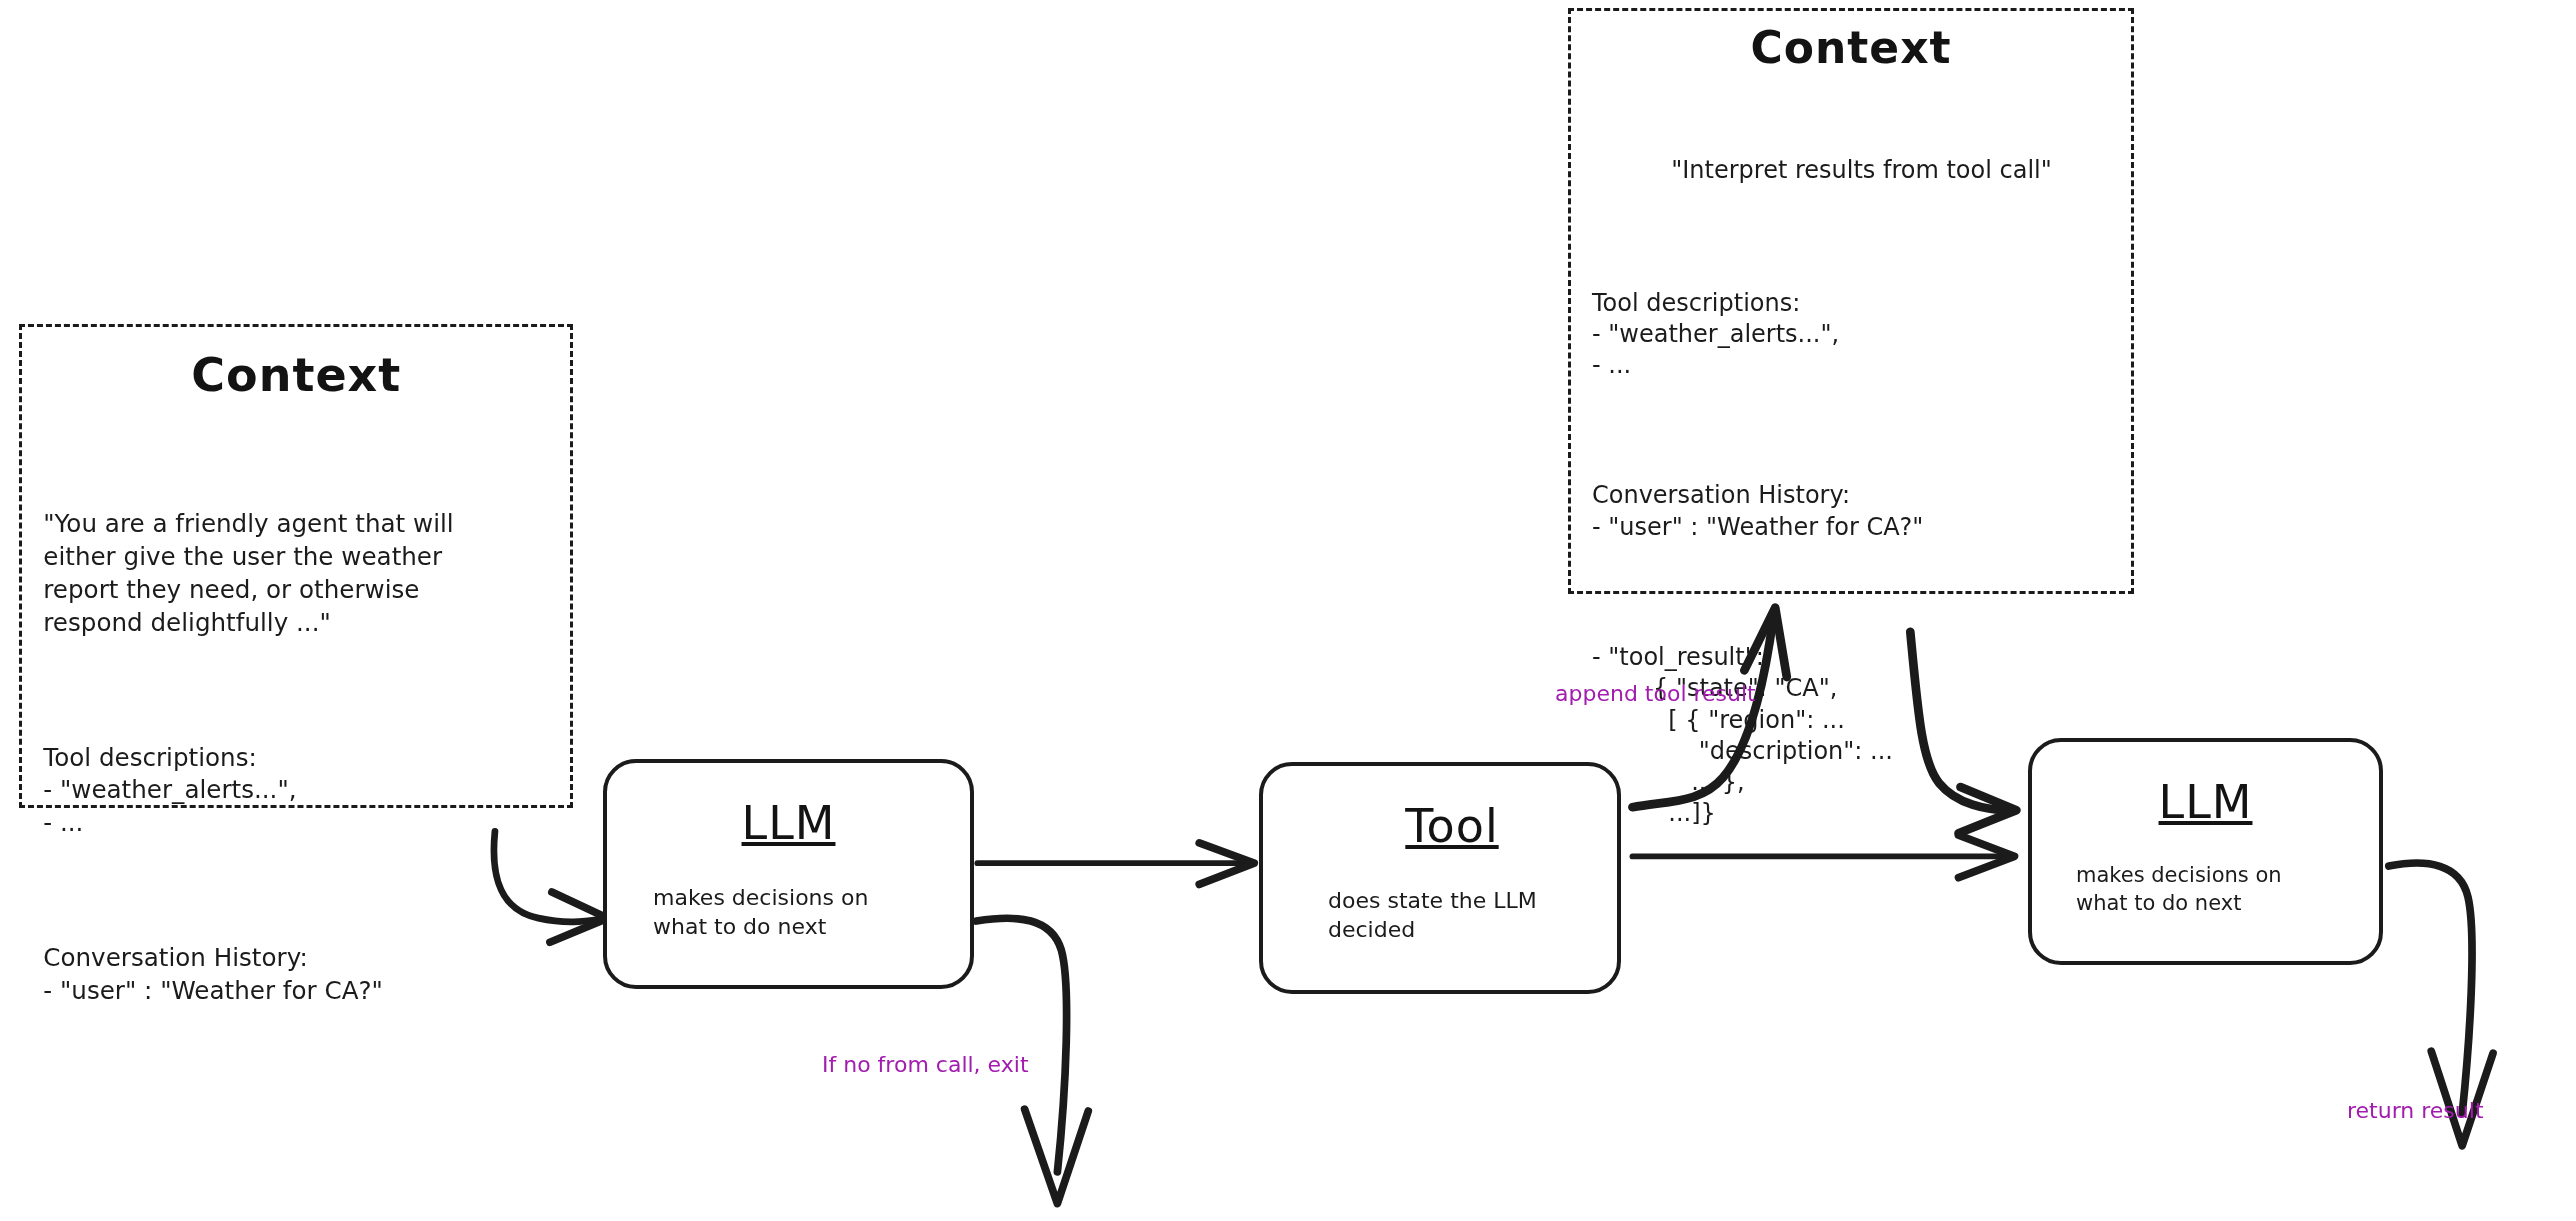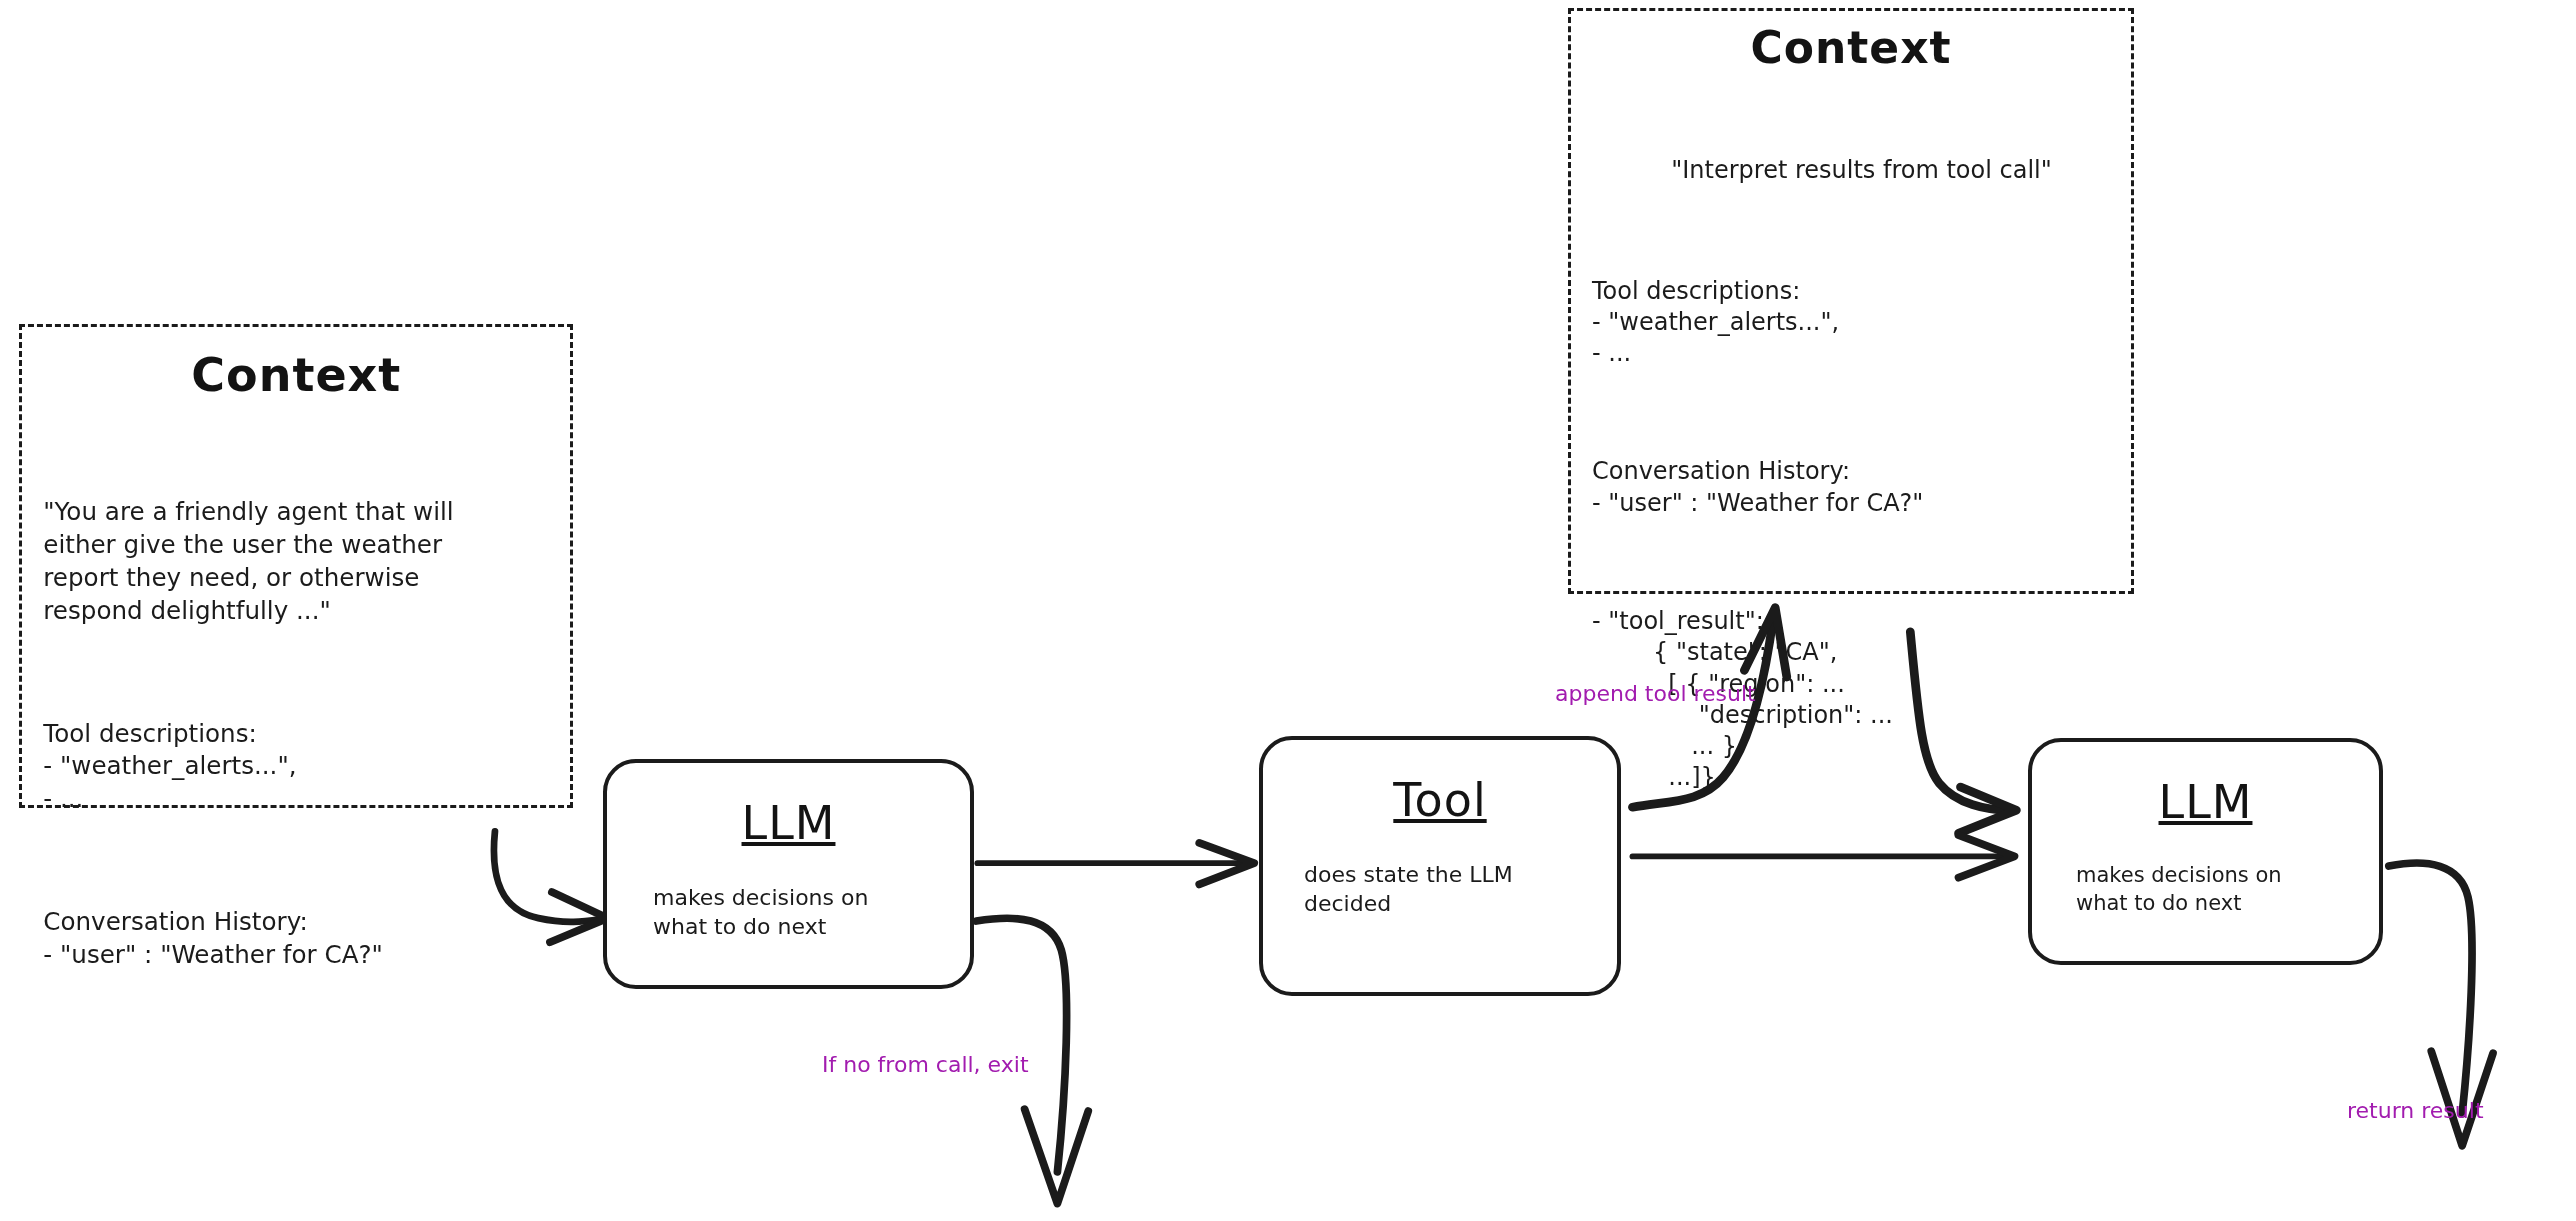--- a/index.html
+++ b/index.html
@@ -28,21 +28,21 @@
     color:#131313;
     margin:0;
     font-weight:700;
   }
   .ctx-body{
     font-size:24.6px;
     line-height:1.33;
     color:#1b1b1b;
     white-space:pre-wrap;
   }
-  .ctx-para{margin:4px 0 21px 0;white-space:pre-wrap;}
+  .ctx-para{margin:16px 0 21px 0;white-space:pre-wrap;}
   .ctx-para:last-child{margin-bottom:0;}
 
   #ctx-left{left:19.3px;top:324px;width:554px;height:484px;}
   #ctx-left .ctx-title{margin-top:21px;font-size:46px;}
   #ctx-left .ctx-body{margin:25px 0 0 21px;}
 
   #ctx-right{left:1568px;top:7.7px;width:566px;height:586px;}
   #ctx-right .ctx-title{margin-top:11.6px;font-size:44px;}
   #ctx-right .ctx-body{margin:19.3px 0 0 21px;font-size:24px;line-height:1.30;}
   #ctx-right .quote{text-align:center;margin:0 0 23px 0;}
@@ -71,21 +71,21 @@
     margin-top:33px;
     width:100%;
     padding-left:46px;
     box-sizing:border-box;
     color:#1b1b1b;
     white-space:pre-line;
     text-align:left;
   }
 
   #node-llm-1{left:603px;top:759px;width:371px;height:230px;}
-  #node-tool{left:1259px;top:736px;width:362px;height:260px;}
+  #node-tool{left:1259px;top:762px;width:362px;height:232px;padding-left:24px;}
   #node-llm-2{left:2028px;top:738px;width:355px;height:227px;}
   #node-tool .node-sub{padding-left:41px;}
   #node-llm-2 .node-sub{padding-left:44px;font-size:21px;}
 
   
   .edge-label{
     position:absolute;
     font-size:22px;
     color:#a21caf;
     white-space:nowrap;

